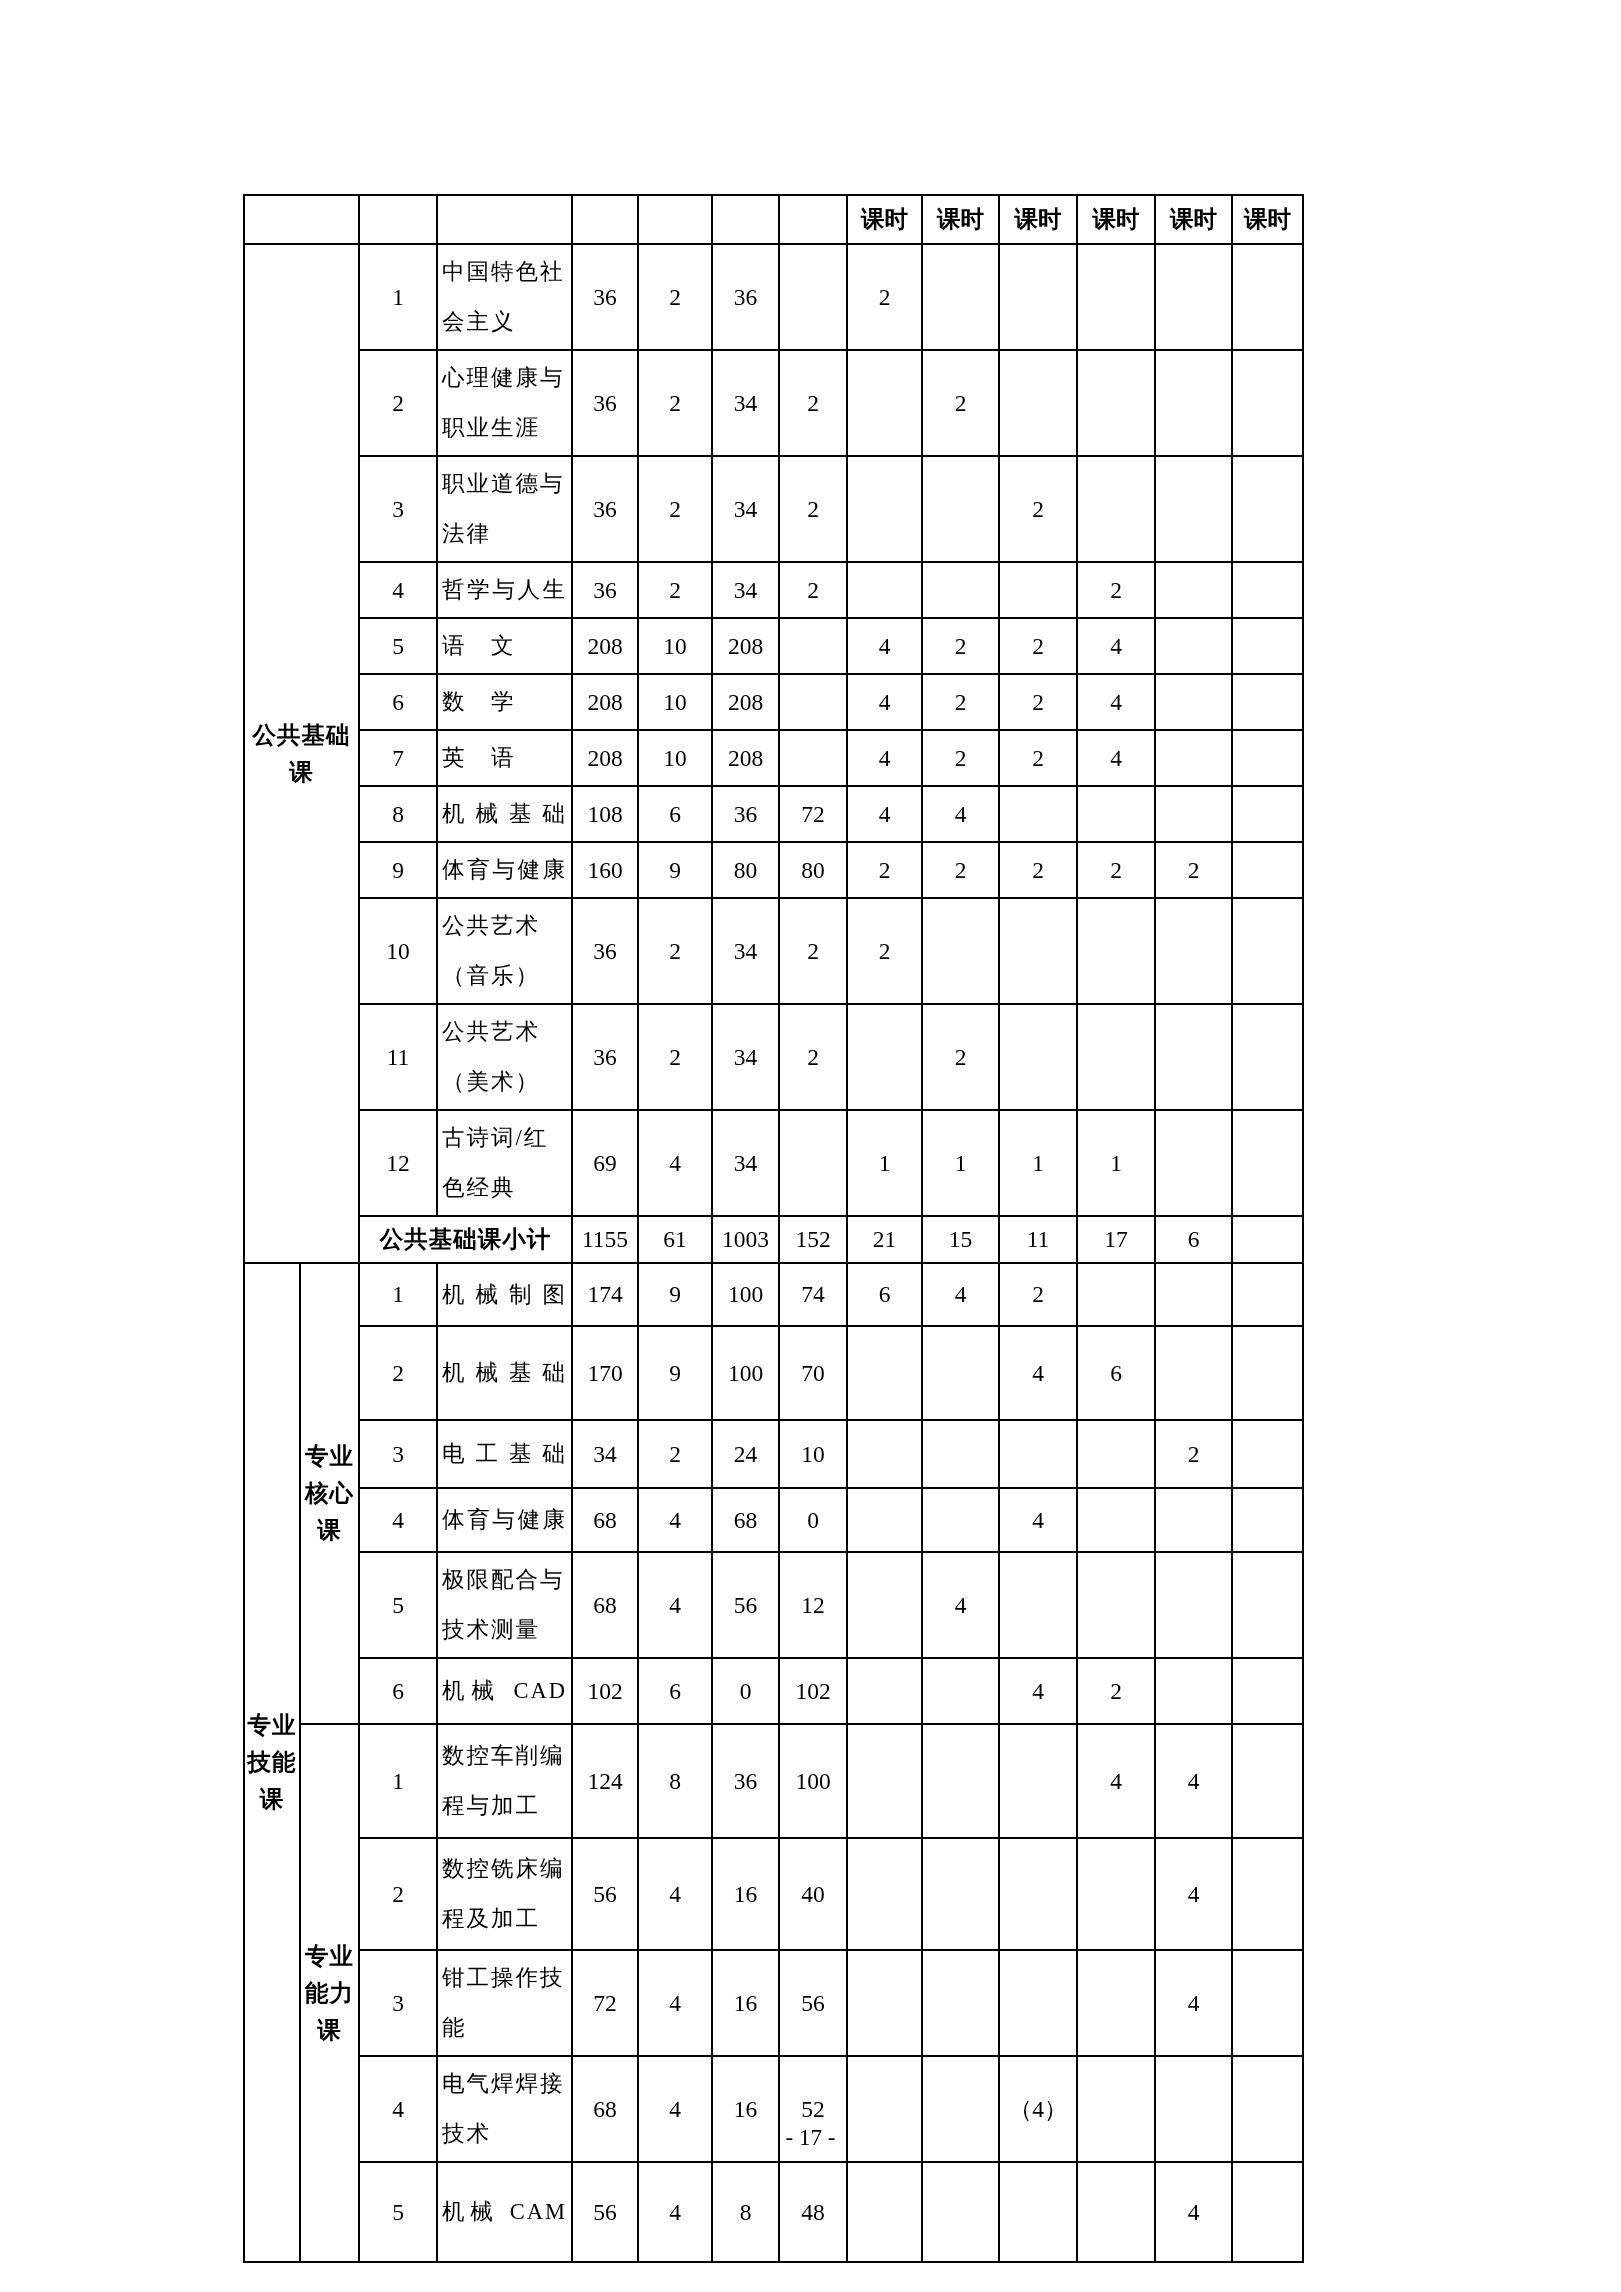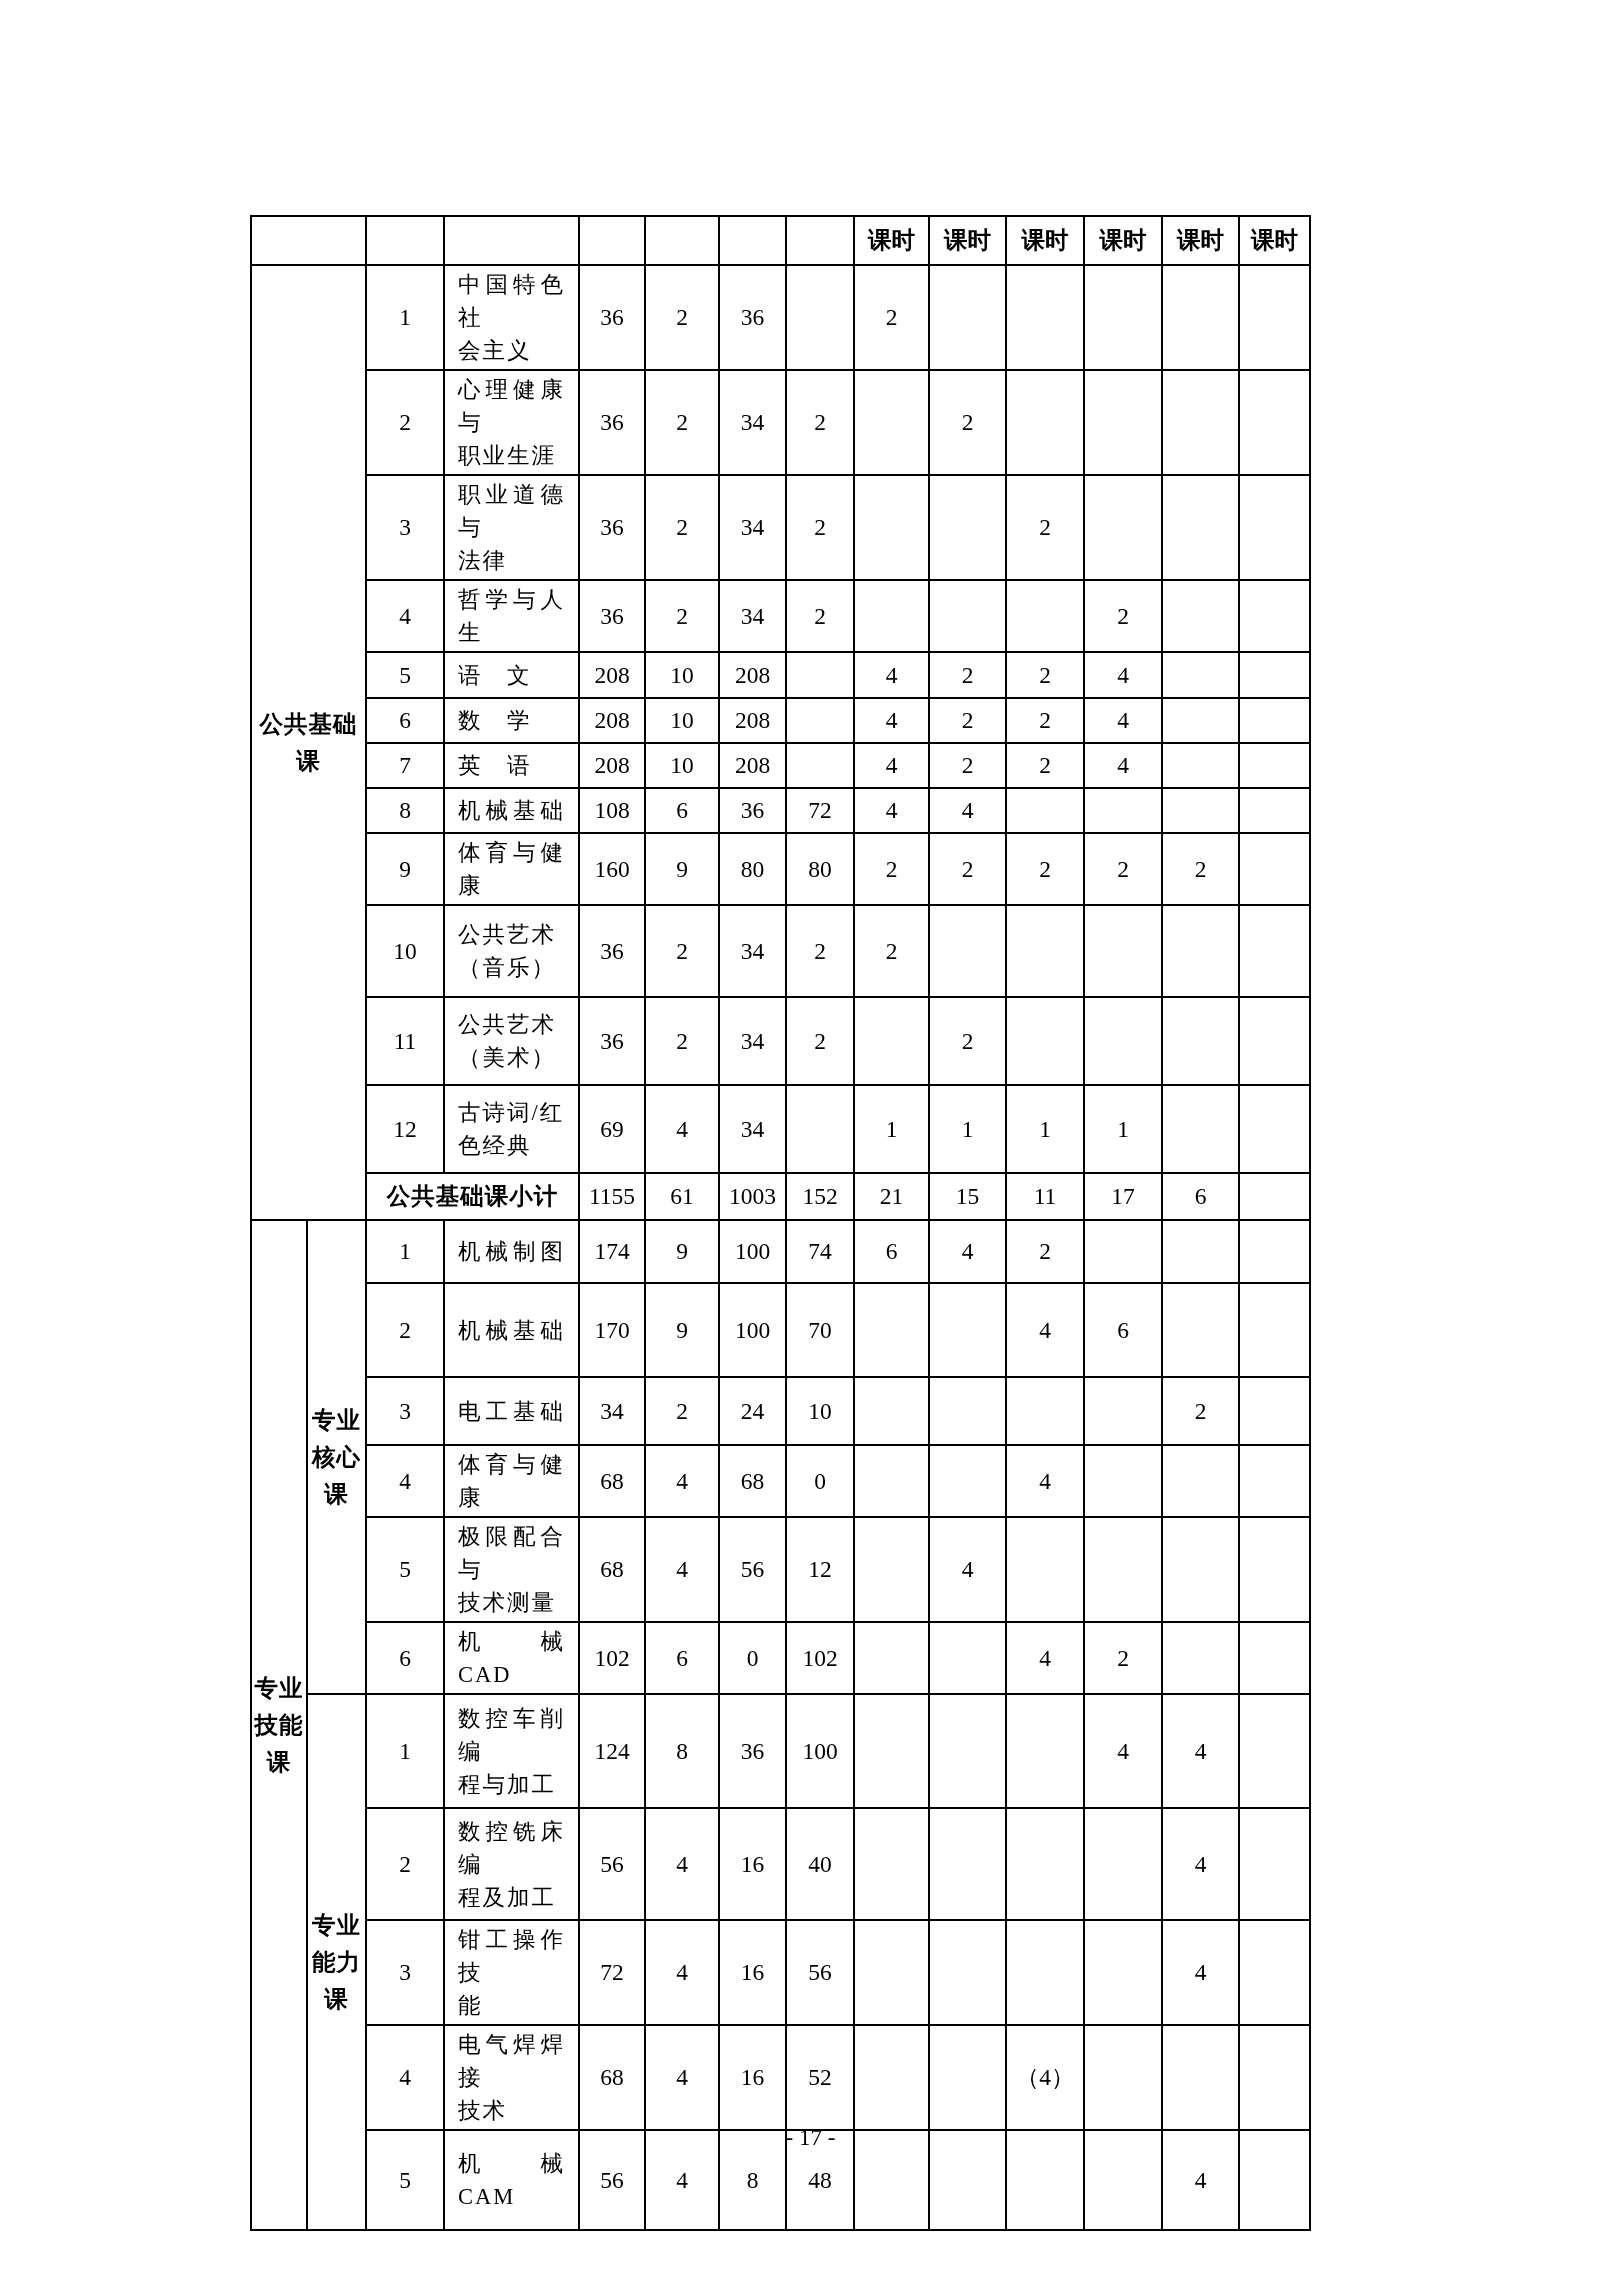--- a/index.html
+++ b/index.html
@@ -1,31 +1,31 @@
 <!DOCTYPE html>
 <html><head>
 <meta charset="utf-8">
 <style>
   html,body{margin:0;padding:0;}
   body{
     width:1621px;height:2293px;background:#ffffff;position:relative;
     font-family:"Liberation Serif","DejaVu Serif",serif;color:#000;
   }
   table.plan{
-    position:absolute;left:250px;top:194px;
-    width:1060px;border-collapse:collapse;table-layout:fixed;margin-top:21px;
+    position:absolute;left:243px;top:194px;
+    width:1060px;border-collapse:collapse;table-layout:fixed;
   }
   td{
     border:2px solid #000;text-align:center;vertical-align:middle;
     font-size:23.5px;line-height:33px;padding:0;overflow:hidden;
     font-family:"Liberation Serif","DejaVu Serif",serif;
   }
   td.name{
     text-align:justify;white-space:pre-line;letter-spacing:2px;
-    font-size:22.5px;padding:2px 13px;line-height:33px;
+    font-size:22.5px;padding:2px 4px;line-height:50px;
   }
   td.name.spread{text-align-last:justify;}
   td.cat{white-space:pre-line;font-weight:bold;font-size:23.5px;letter-spacing:1px;line-height:37px;}
   td.hdr{font-weight:bold;}
   td.subtotal-label{font-weight:bold;letter-spacing:1px;}
   .page-number{
     position:absolute;left:0;top:2125px;width:1621px;text-align:center;
     font-size:23px;font-family:"Liberation Serif","DejaVu Serif",serif;
   }
 </style>

